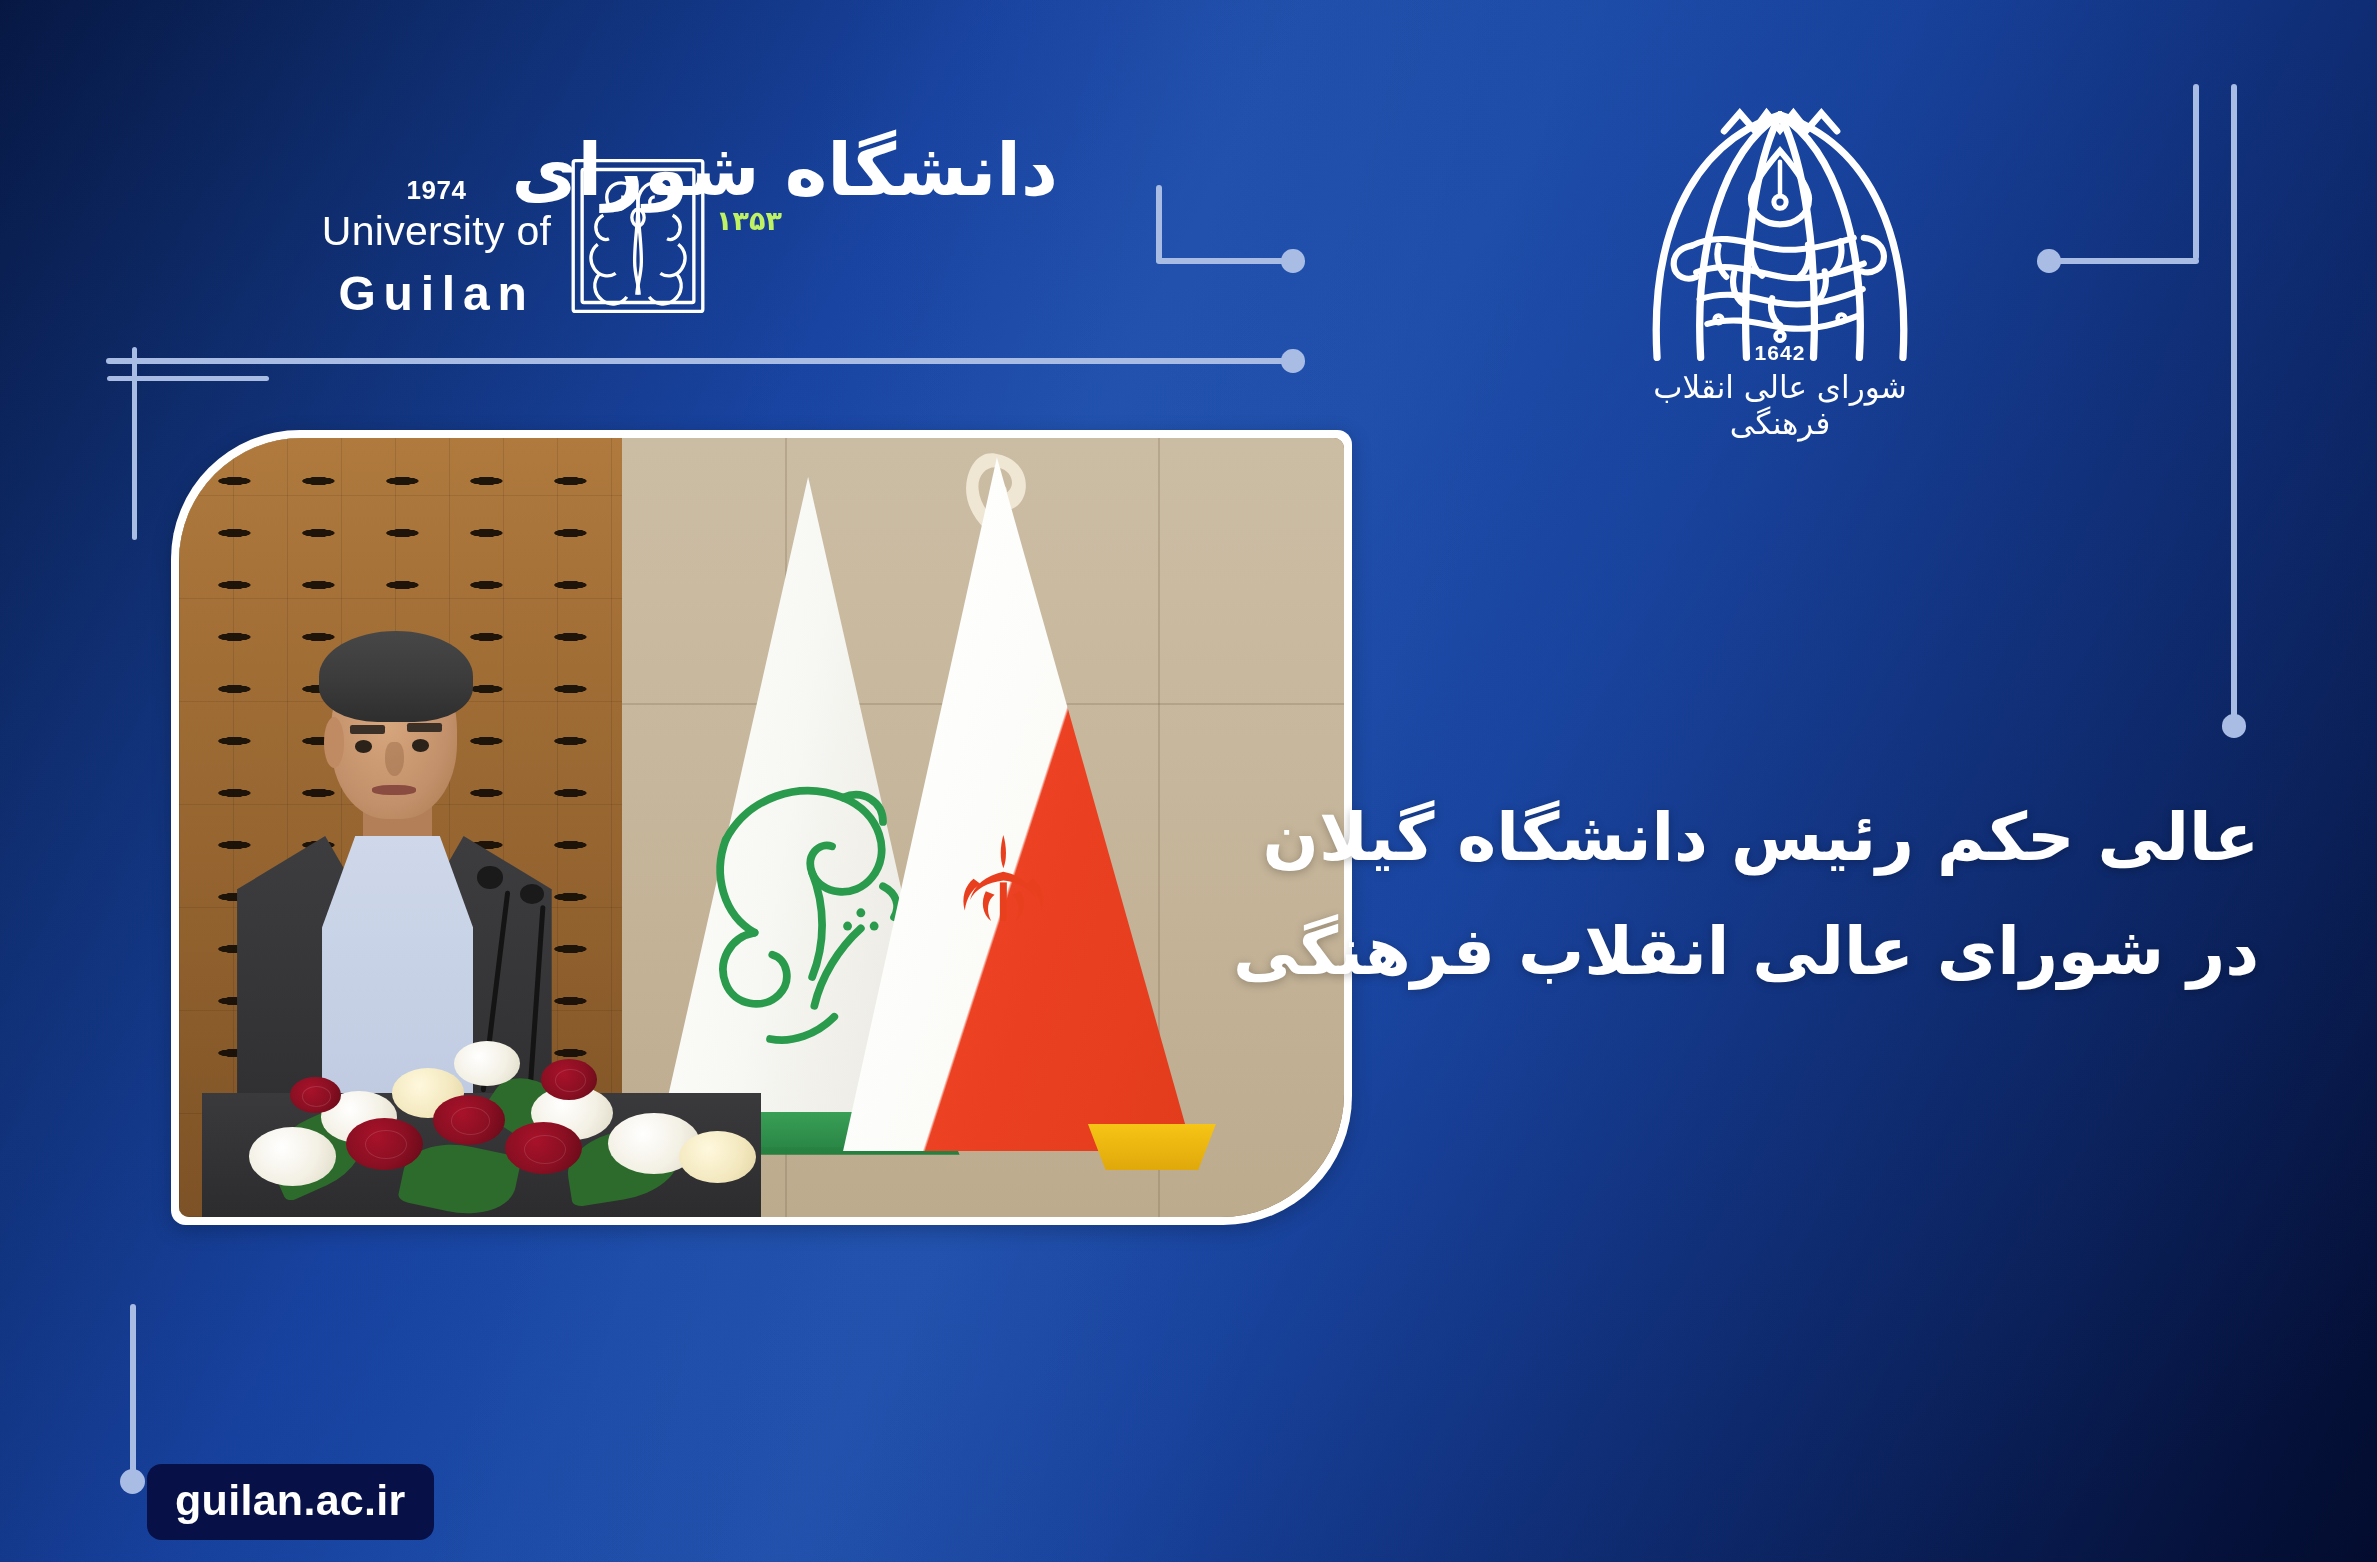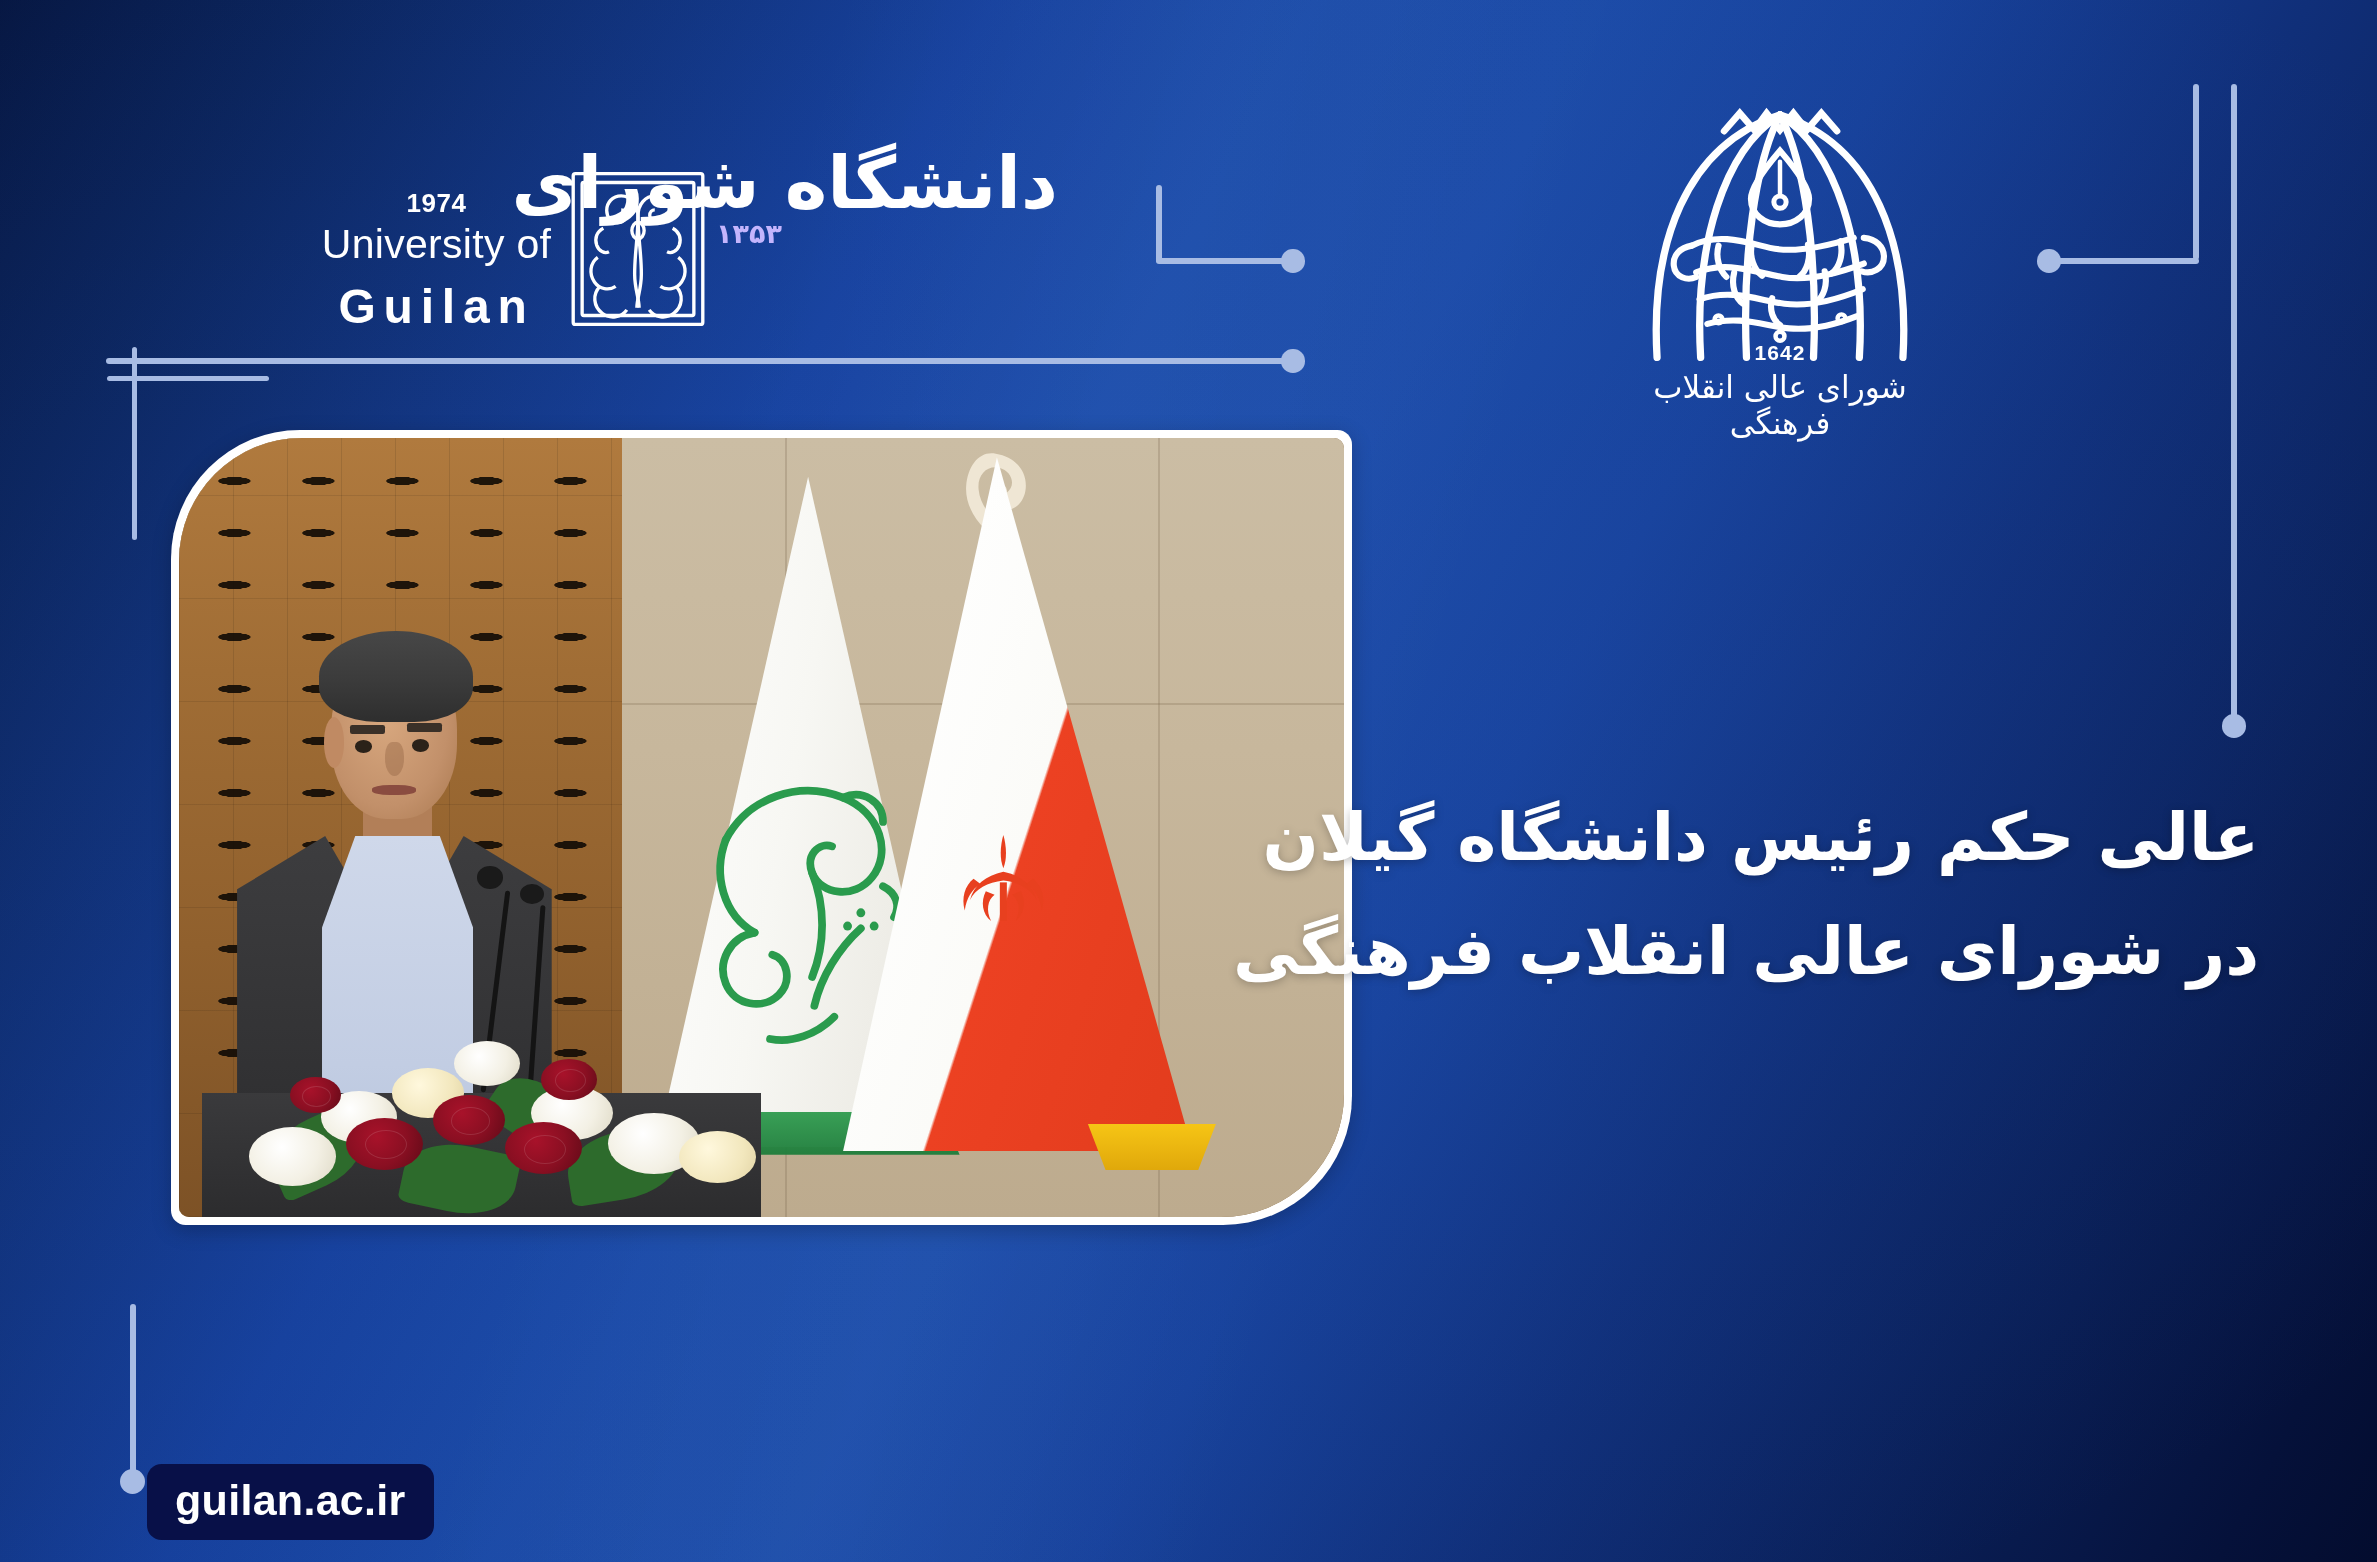--- a/index.html
+++ b/index.html
@@ -48,36 +48,36 @@
   .dl.h{ height:6.2px; }
   .dl.v{ width:6.2px; }
   .dot{ position:absolute; background:#A8BCE4; border-radius:50%; }
 
   
   .cross-h{ left:107px; top:376px; width:162px; height:5px; }
   .cross-v{ left:132px; top:347px; width:5px; height:193px; }
 
   
   .ug-logo{
-    position:absolute; left:291px; top:151px;
+    position:absolute; left:291px; top:138px;
     width:767px; height:185px;
     color:#ffffff;
   }
   .ug-en{
     position:absolute; left:28px; top:39px; width:235px;
     text-align:center; color:#fff; line-height:1;
   }
   .ug-year{ font-size:26px; font-weight:700; letter-spacing:0.6px; margin-bottom:7.8px;}
   .ug-univ{ font-size:41px; font-weight:400; letter-spacing:0.3px; margin-bottom:18px;}
   .ug-name{ font-size:48px; font-weight:700; letter-spacing:7.8px; }
 
   .ug-mark{ position:absolute; left:274px; top:17px; width:146px; height:162px; }
   .ug-pyear{
     position:absolute; left:425px; top:67px;
-    font-size:27px; font-weight:600; color:#c4b5fd; direction:rtl;text-align:right;
+    font-size:27px; font-weight:600; color:#bef264; direction:rtl;text-align:right;
   }
   .ug-fa{
     position:absolute; right:0; top:-10px;
     font-size:72px; font-weight:700; color:#fff;
     direction:rtl; white-space:nowrap;
     font-family:"DejaVu Sans","Liberation Sans",sans-serif;
   }
 
   
   .sc-logo{

